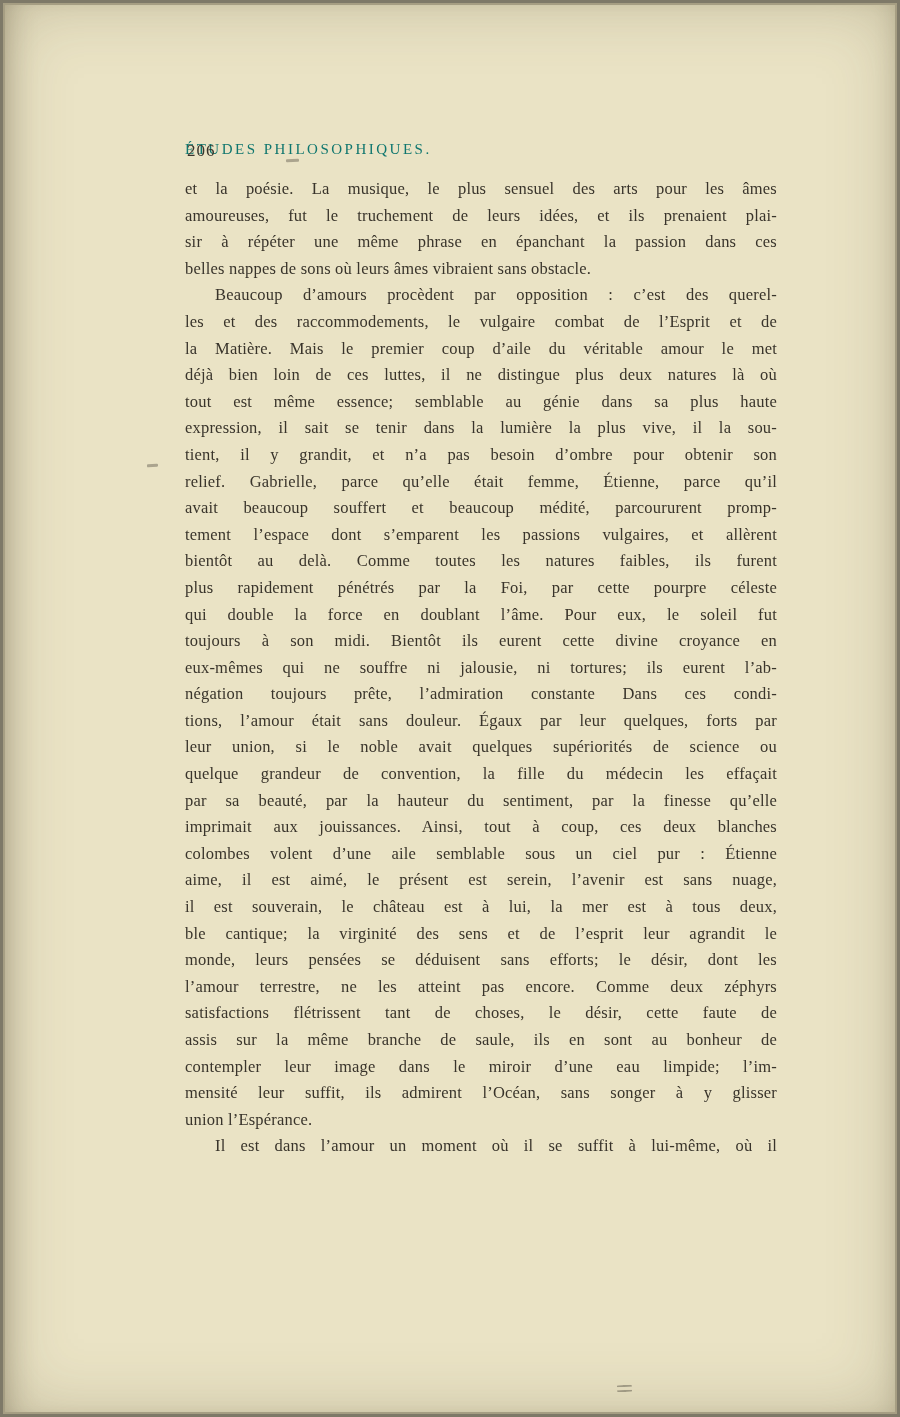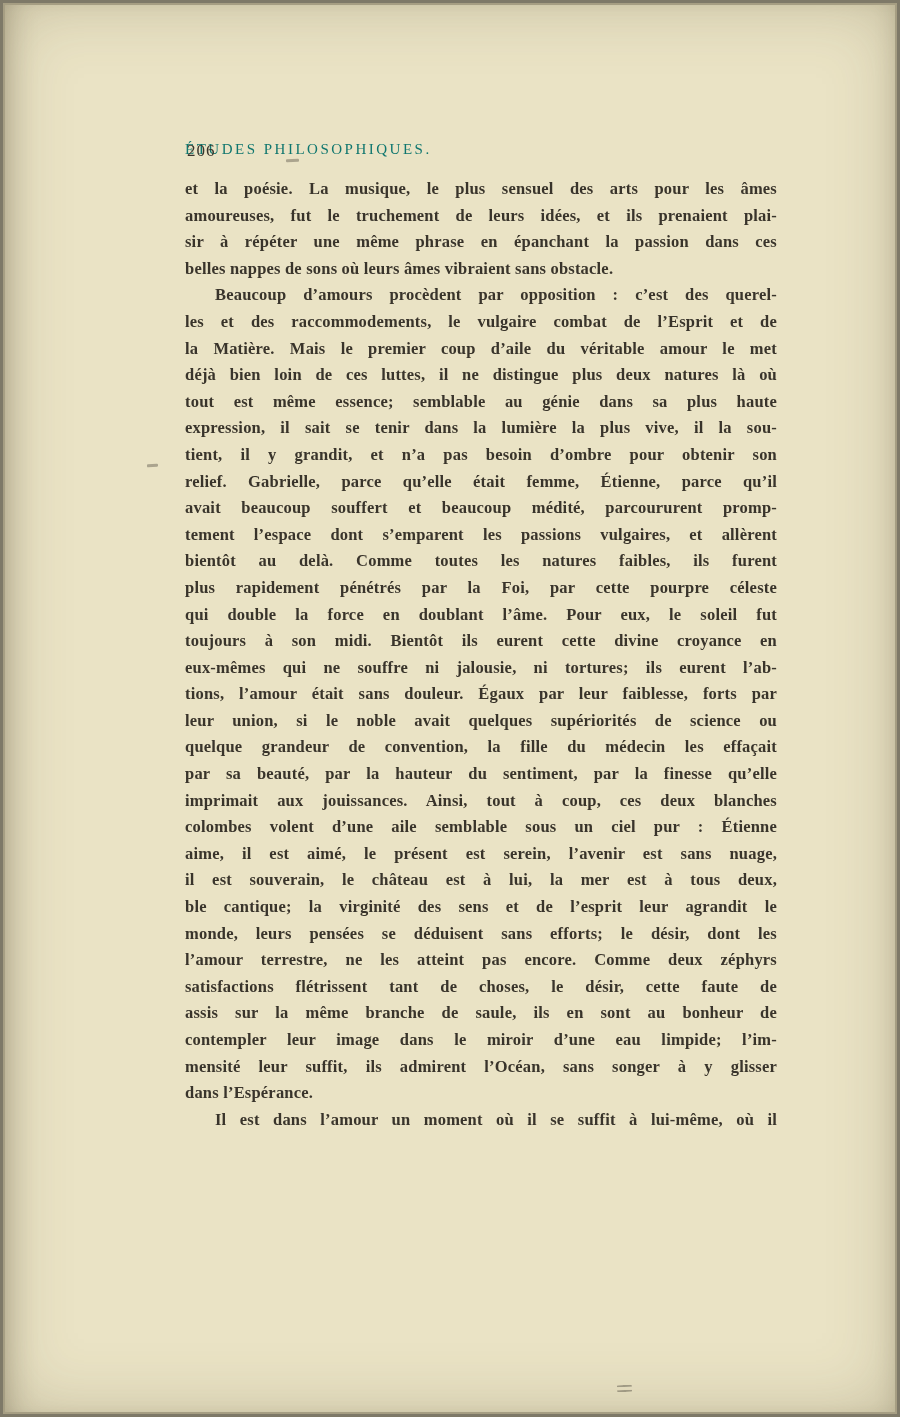--- a/index.html
+++ b/index.html
@@ -38,21 +38,20 @@
     font-weight: 400;
     color: #0f766e;
   }
   .body-text {
     position: absolute;
     top: 176px; left: 185px; width: 592px;
     font-size: 16.5px;
     line-height: 26.6px;
     color: var(--ink, #39342b);
     letter-spacing: 0.2px;
-    font-weight: bold;
   }
   .line {
     text-align: justify;
     text-align-last: justify;
     white-space: normal;
   }
   .line.last-left { text-align-last: left; }
   .line.indent { text-indent: 30px; }
 
   .artifact {
@@ -94,36 +93,37 @@
       <div class="line">expression, il sait se tenir dans la lumière la plus vive, il la sou-</div>
       <div class="line">tient, il y grandit, et n’a pas besoin d’ombre pour obtenir son</div>
       <div class="line">relief. Gabrielle, parce qu’elle était femme, Étienne, parce qu’il</div>
       <div class="line">avait beaucoup souffert et beaucoup médité, parcoururent promp-</div>
       <div class="line">tement l’espace dont s’emparent les passions vulgaires, et allèrent</div>
       <div class="line">bientôt au delà. Comme toutes les natures faibles, ils furent</div>
       <div class="line">plus rapidement pénétrés par la Foi, par cette pourpre céleste</div>
       <div class="line">qui double la force en doublant l’âme. Pour eux, le soleil fut</div>
       <div class="line">toujours à son midi. Bientôt ils eurent cette divine croyance en</div>
       <div class="line">eux-mêmes qui ne souffre ni jalousie, ni tortures; ils eurent l’ab-</div>
-      <div class="line">tions, l’amour était sans douleur. Égaux par leur faiblesse, forts par</div>
+      <div class="line">négation toujours prête, l’admiration constante Dans ces condi-</div>
+      <div class="line">tions, l’amour était sans douleur. Égaux par leur quelques, forts par</div>
       <div class="line">leur union, si le noble avait quelques supériorités de science ou</div>
       <div class="line">quelque grandeur de convention, la fille du médecin les effaçait</div>
       <div class="line">par sa beauté, par la hauteur du sentiment, par la finesse qu’elle</div>
       <div class="line">imprimait aux jouissances. Ainsi, tout à coup, ces deux blanches</div>
       <div class="line">colombes volent d’une aile semblable sous un ciel pur : Étienne</div>
       <div class="line">aime, il est aimé, le présent est serein, l’avenir est sans nuage,</div>
       <div class="line">il est souverain, le château est à lui, la mer est à tous deux,</div>
       <div class="line">ble cantique; la virginité des sens et de l’esprit leur agrandit le</div>
       <div class="line">monde, leurs pensées se déduisent sans efforts; le désir, dont les</div>
       <div class="line">l’amour terrestre, ne les atteint pas encore. Comme deux zéphyrs</div>
       <div class="line">satisfactions flétrissent tant de choses, le désir, cette faute de</div>
       <div class="line">assis sur la même branche de saule, ils en sont au bonheur de</div>
       <div class="line">contempler leur image dans le miroir d’une eau limpide; l’im-</div>
       <div class="line">mensité leur suffit, ils admirent l’Océan, sans songer à y glisser</div>
-      <div class="line last-left">dans l’Espérance.</div>
+      <div class="line last-left">union l’Espérance.</div>
       <div class="line indent">Il est dans l’amour un moment où il se suffit à lui-même, où il</div>
     </div>
 
   <div class="artifact artifact-1"></div>
   <div class="artifact artifact-2"></div>
   <div class="artifact artifact-3"></div>
 
 </div>
 
 </body></html>

